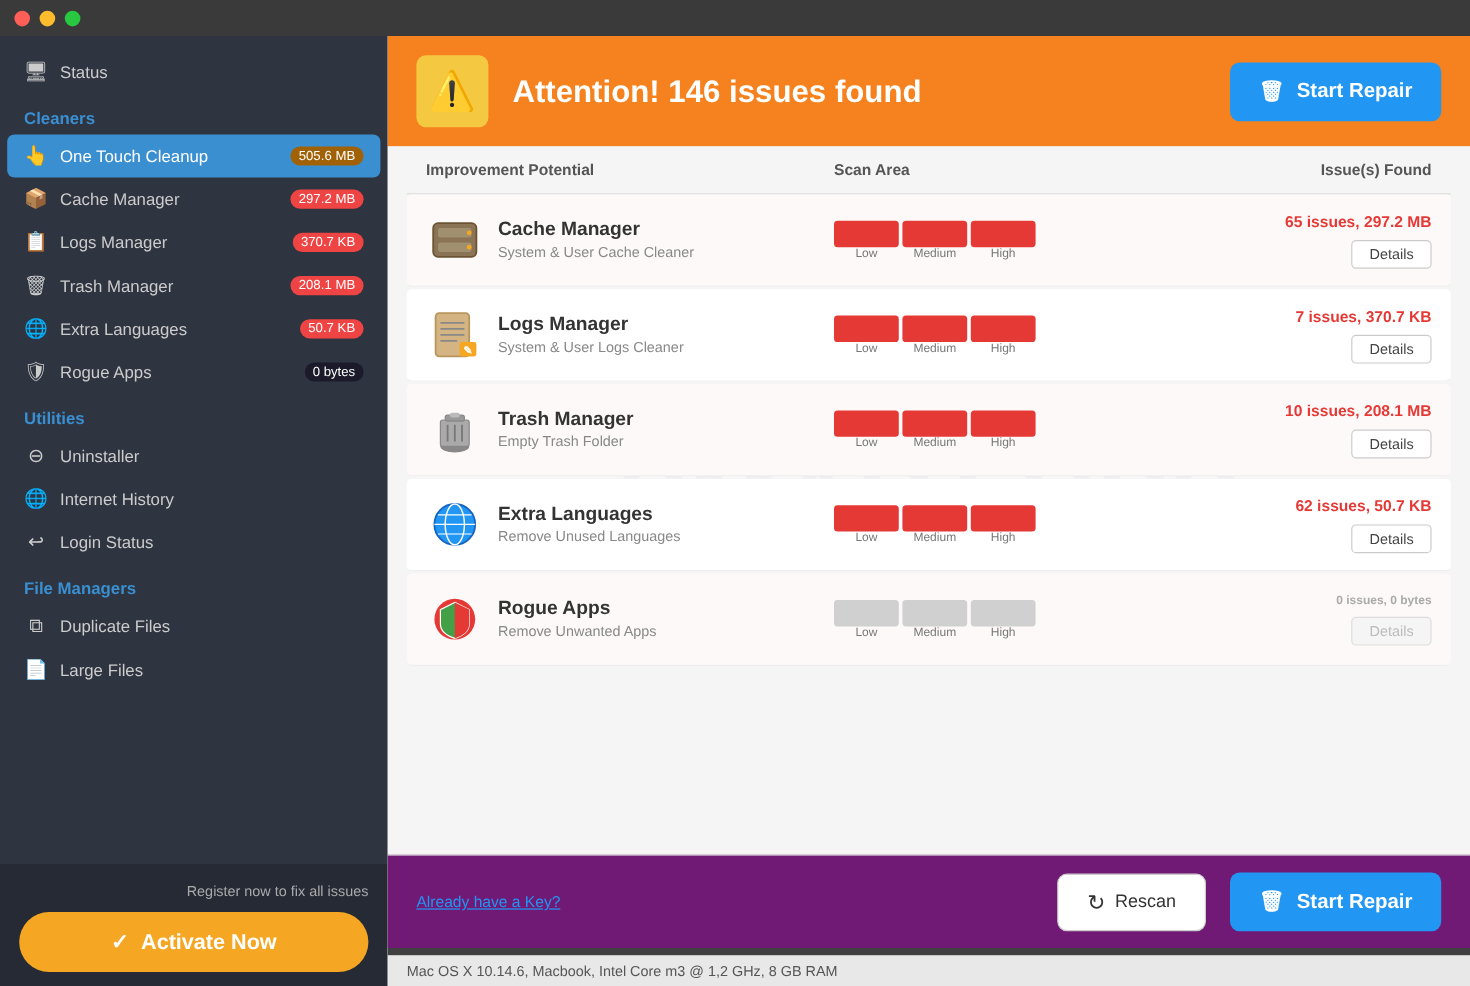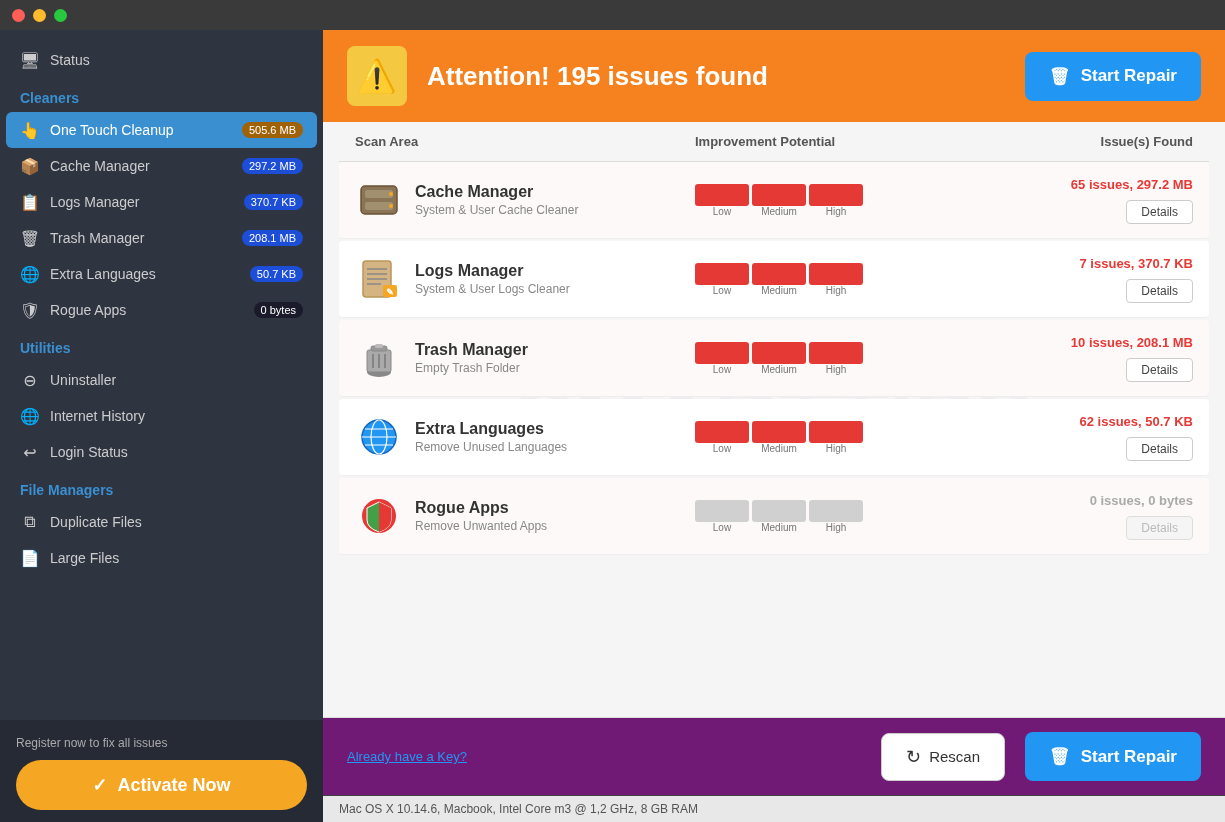--- a/index.html
+++ b/index.html
@@ -16,27 +16,27 @@
     
     .sidebar { width: 323px; background: #2e3440; display: flex; flex-direction: column; flex-shrink: 0; overflow-y: auto; }
     .sidebar-top { padding: 12px 0 8px 0; }
 
     .sidebar-section-label { color: #3a8fd1; font-size: 14px; font-weight: 600; padding: 12px 20px 6px 20px; }
 
     .sidebar-item { display: flex; align-items: center; gap: 10px; padding: 8px 20px; color: #ccc; font-size: 14px; cursor: pointer; position: relative; }
     .sidebar-item.active { background: #3a8fd1; color: #fff; border-radius: 6px; margin: 0 6px; padding: 8px 14px; }
     .sidebar-item.active .badge { background: #a16207; }
 
-    .badge { background: #1d4ed8; color: #fff; font-size: 11px; padding: 2px 7px; border-radius: 10px; margin-left: auto; white-space: nowrap; }
+    .badge { background: #ef4444; color: #fff; font-size: 11px; padding: 2px 7px; border-radius: 10px; margin-left: auto; white-space: nowrap; }
     .badge-dark { background: #1a1a2a; }
 
     .sidebar-icon { width: 20px; height: 20px; display: flex; align-items: center; justify-content: center; flex-shrink: 0; font-size: 16px; }
 
     .sidebar-bottom { margin-top: auto; padding: 16px 16px 12px 16px; background: #252a35; }
-    .sidebar-register-text { color: #aaa; font-size: 12px; text-align: left; margin-bottom: 10px; }
+    .sidebar-register-text { color: #aaa; font-size: 12px; text-align: right; margin-bottom: 10px; }
     .activate-btn { width: 100%; background: #f5a623; border: none; border-radius: 25px; color: #fff; font-size: 18px; font-weight: 600; padding: 14px 20px; cursor: pointer; display: flex; align-items: center; justify-content: center; gap: 10px; }
 
     
     .main { flex: 1; background: #f0f0f0; display: flex; flex-direction: column; overflow: hidden; }
 
     
     .alert-banner { background: #f5821e; display: flex; align-items: center; padding: 16px 24px; gap: 20px; flex-shrink: 0; }
     .alert-icon { width: 60px; height: 60px; background: #f5c842; border-radius: 8px; display: flex; align-items: center; justify-content: center; flex-shrink: 0; font-size: 32px; }
     .alert-text { flex: 1; }
     .alert-title { color: #fff; font-size: 26px; font-weight: 700; }
@@ -60,31 +60,31 @@
     .improvement-bar { display: flex; flex-direction: column; gap: 0; }
     .bar-container { display: flex; gap: 3px; }
     .bar-seg { height: 22px; width: 54px; border-radius: 3px; }
     .bar-red { background: #e53935; }
     .bar-gray { background: #d0d0d0; }
     .bar-labels { display: flex; gap: 3px; }
     .bar-label { width: 54px; text-align: center; font-size: 10px; color: #777; }
 
     .issues-col { display: flex; flex-direction: column; align-items: flex-end; gap: 8px; }
     .issue-count { color: #e53935; font-size: 13px; font-weight: 600; }
-    .issue-count-gray { color: #aaa; font-size: 13px; font-weight: 600; }
+    .issue-count-gray { color: #aaa; font-size: 10px; font-weight: 600; }
     .details-btn { background: #fff; border: 1px solid #ccc; border-radius: 4px; font-size: 12px; padding: 4px 14px; cursor: pointer; color: #444; }
     .details-btn-gray { background: #f5f5f5; border: 1px solid #ddd; color: #bbb; cursor: default; }
 
     
     .footer { background: #701a75; border-top: 1px solid #ddd; padding: 14px 24px; display: flex; align-items: center; gap: 20px; flex-shrink: 0; }
     .already-key { color: #2196f3; font-size: 13px; text-decoration: underline; cursor: pointer; flex: 1; }
     .rescan-btn { background: #fff; border: 1px solid #ccc; border-radius: 8px; color: #333; font-size: 15px; font-weight: 500; padding: 12px 24px; cursor: pointer; display: flex; align-items: center; gap: 8px; }
 
     
-    .status-bar { background: #e8e8e8; border-top: 1px solid #404040; padding: 6px 16px; font-size: 12px; color: #555; flex-shrink: 0; }
+    .status-bar { background: #e8e8e8; border-top: 6px solid #404040; padding: 6px 16px; font-size: 12px; color: #555; flex-shrink: 0; }
   </style>
 </head>
 <body>
 
 <div class="window-chrome">
   <div class="dot dot-red"></div>
   <div class="dot dot-yellow"></div>
   <div class="dot dot-green"></div>
 </div>
 
@@ -164,34 +164,34 @@
         <span>Activate Now</span>
       </button>
     </div>
   </div>
 
   <div class="main">
 
     <div class="alert-banner">
       <div class="alert-icon">⚠️</div>
       <div class="alert-text">
-        <div class="alert-title">Attention! 195 issues found</div>
+        <div class="alert-title">Attention! 146 issues found</div>
       </div>
       <button class="start-repair-btn">
         <span>🗑</span>
         <span>Start Repair</span>
       </button>
     </div>
 
     <div class="table-area" style="position:relative;">
       <div style="position:absolute;top:50%;left:50%;transform:translate(-50%,-50%);font-size:90px;font-weight:900;color:rgba(180,180,200,0.10);pointer-events:none;user-select:none;white-space:nowrap;z-index:0;">SMARTTIPS</div>
 
       <div class="table-header">
+        <span>Improvement Potential</span>
         <span>Scan Area</span>
-        <span>Improvement Potential</span>
         <span>Issue(s) Found</span>
       </div>
 
       <div class="scan-row" style="position:relative;z-index:1;">
         <div class="scan-info">
           <div class="scan-icon">
             <svg width="44" height="44" viewBox="0 0 44 44">
                 <rect x="4" y="8" width="36" height="28" rx="4" fill="#8B7355" stroke="#6B5335" stroke-width="1.5"></rect>
                 <rect x="8" y="12" width="28" height="8" rx="2" fill="#A09070"></rect>
                 <rect x="8" y="24" width="28" height="8" rx="2" fill="#A09070"></rect>

